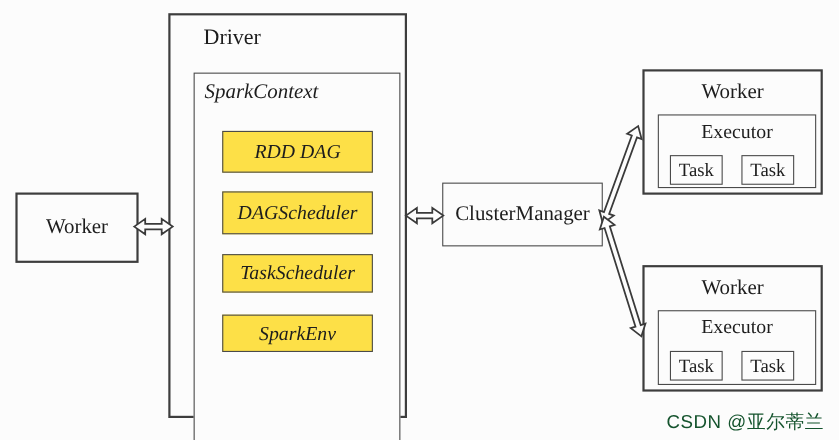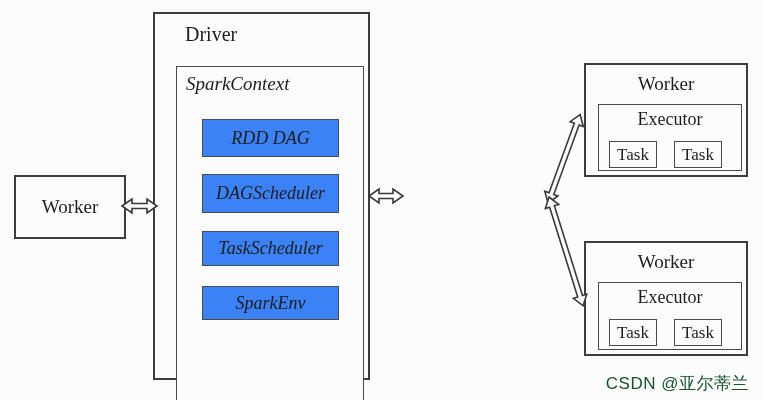--- a/index.html
+++ b/index.html
@@ -19,21 +19,21 @@
     left: 14px; top: 175px; width: 112px; height: 64px;
     display: flex; align-items: center; justify-content: center;
     font-size: 19px;
   }
   .driver { left: 153px; top: 12px; width: 217px; height: 368px; }
   .driver-label { position: absolute; left: 30px; top: 9px; font-size: 20px; }
   .sc { left: 21px; top: 52px; width: 188px; height: 376px; font-style: italic; }
   .sc-label { position: absolute; left: 9px; top: 6px; font-size: 19px; }
   .comp {
     position: absolute; left: 25px; width: 137px;
-    border: 1.5px solid #4a4a4a; background: #3b82f6; box-sizing: border-box;
+    border: 1.5px solid #4a4a4a; background: #fde047; box-sizing: border-box;
     display: flex; align-items: center; justify-content: center;
     font-size: 18px;
   }
   .c0 { top: 52px;  height: 38px; }
   .c1 { top: 107px; height: 39px; }
   .c2 { top: 164px; height: 35px; }
   .c3 { top: 219px; height: 34px; }
 
   .cm {
     left: 402px; top: 166px; width: 146px; height: 58px;
@@ -79,20 +79,23 @@
     <div class="driver-label">Driver</div>
     <div class="box inner sc">
       <div class="sc-label">SparkContext</div>
       <div class="comp c0">RDD DAG</div>
       <div class="comp c1">DAGScheduler</div>
       <div class="comp c2">TaskScheduler</div>
       <div class="comp c3">SparkEnv</div>
     </div>
   </div>
 
+  <div class="box inner cm">
+    <span>ClusterManager</span>
+  </div>
 
   <div class="box outer worker worker-1">
     <div class="worker-label">Worker</div>
     <div class="box inner executor">
       <div class="executor-label">Executor</div>
       <div class="task task-a">Task</div>
       <div class="task task-b">Task</div>
     </div>
   </div>
 

